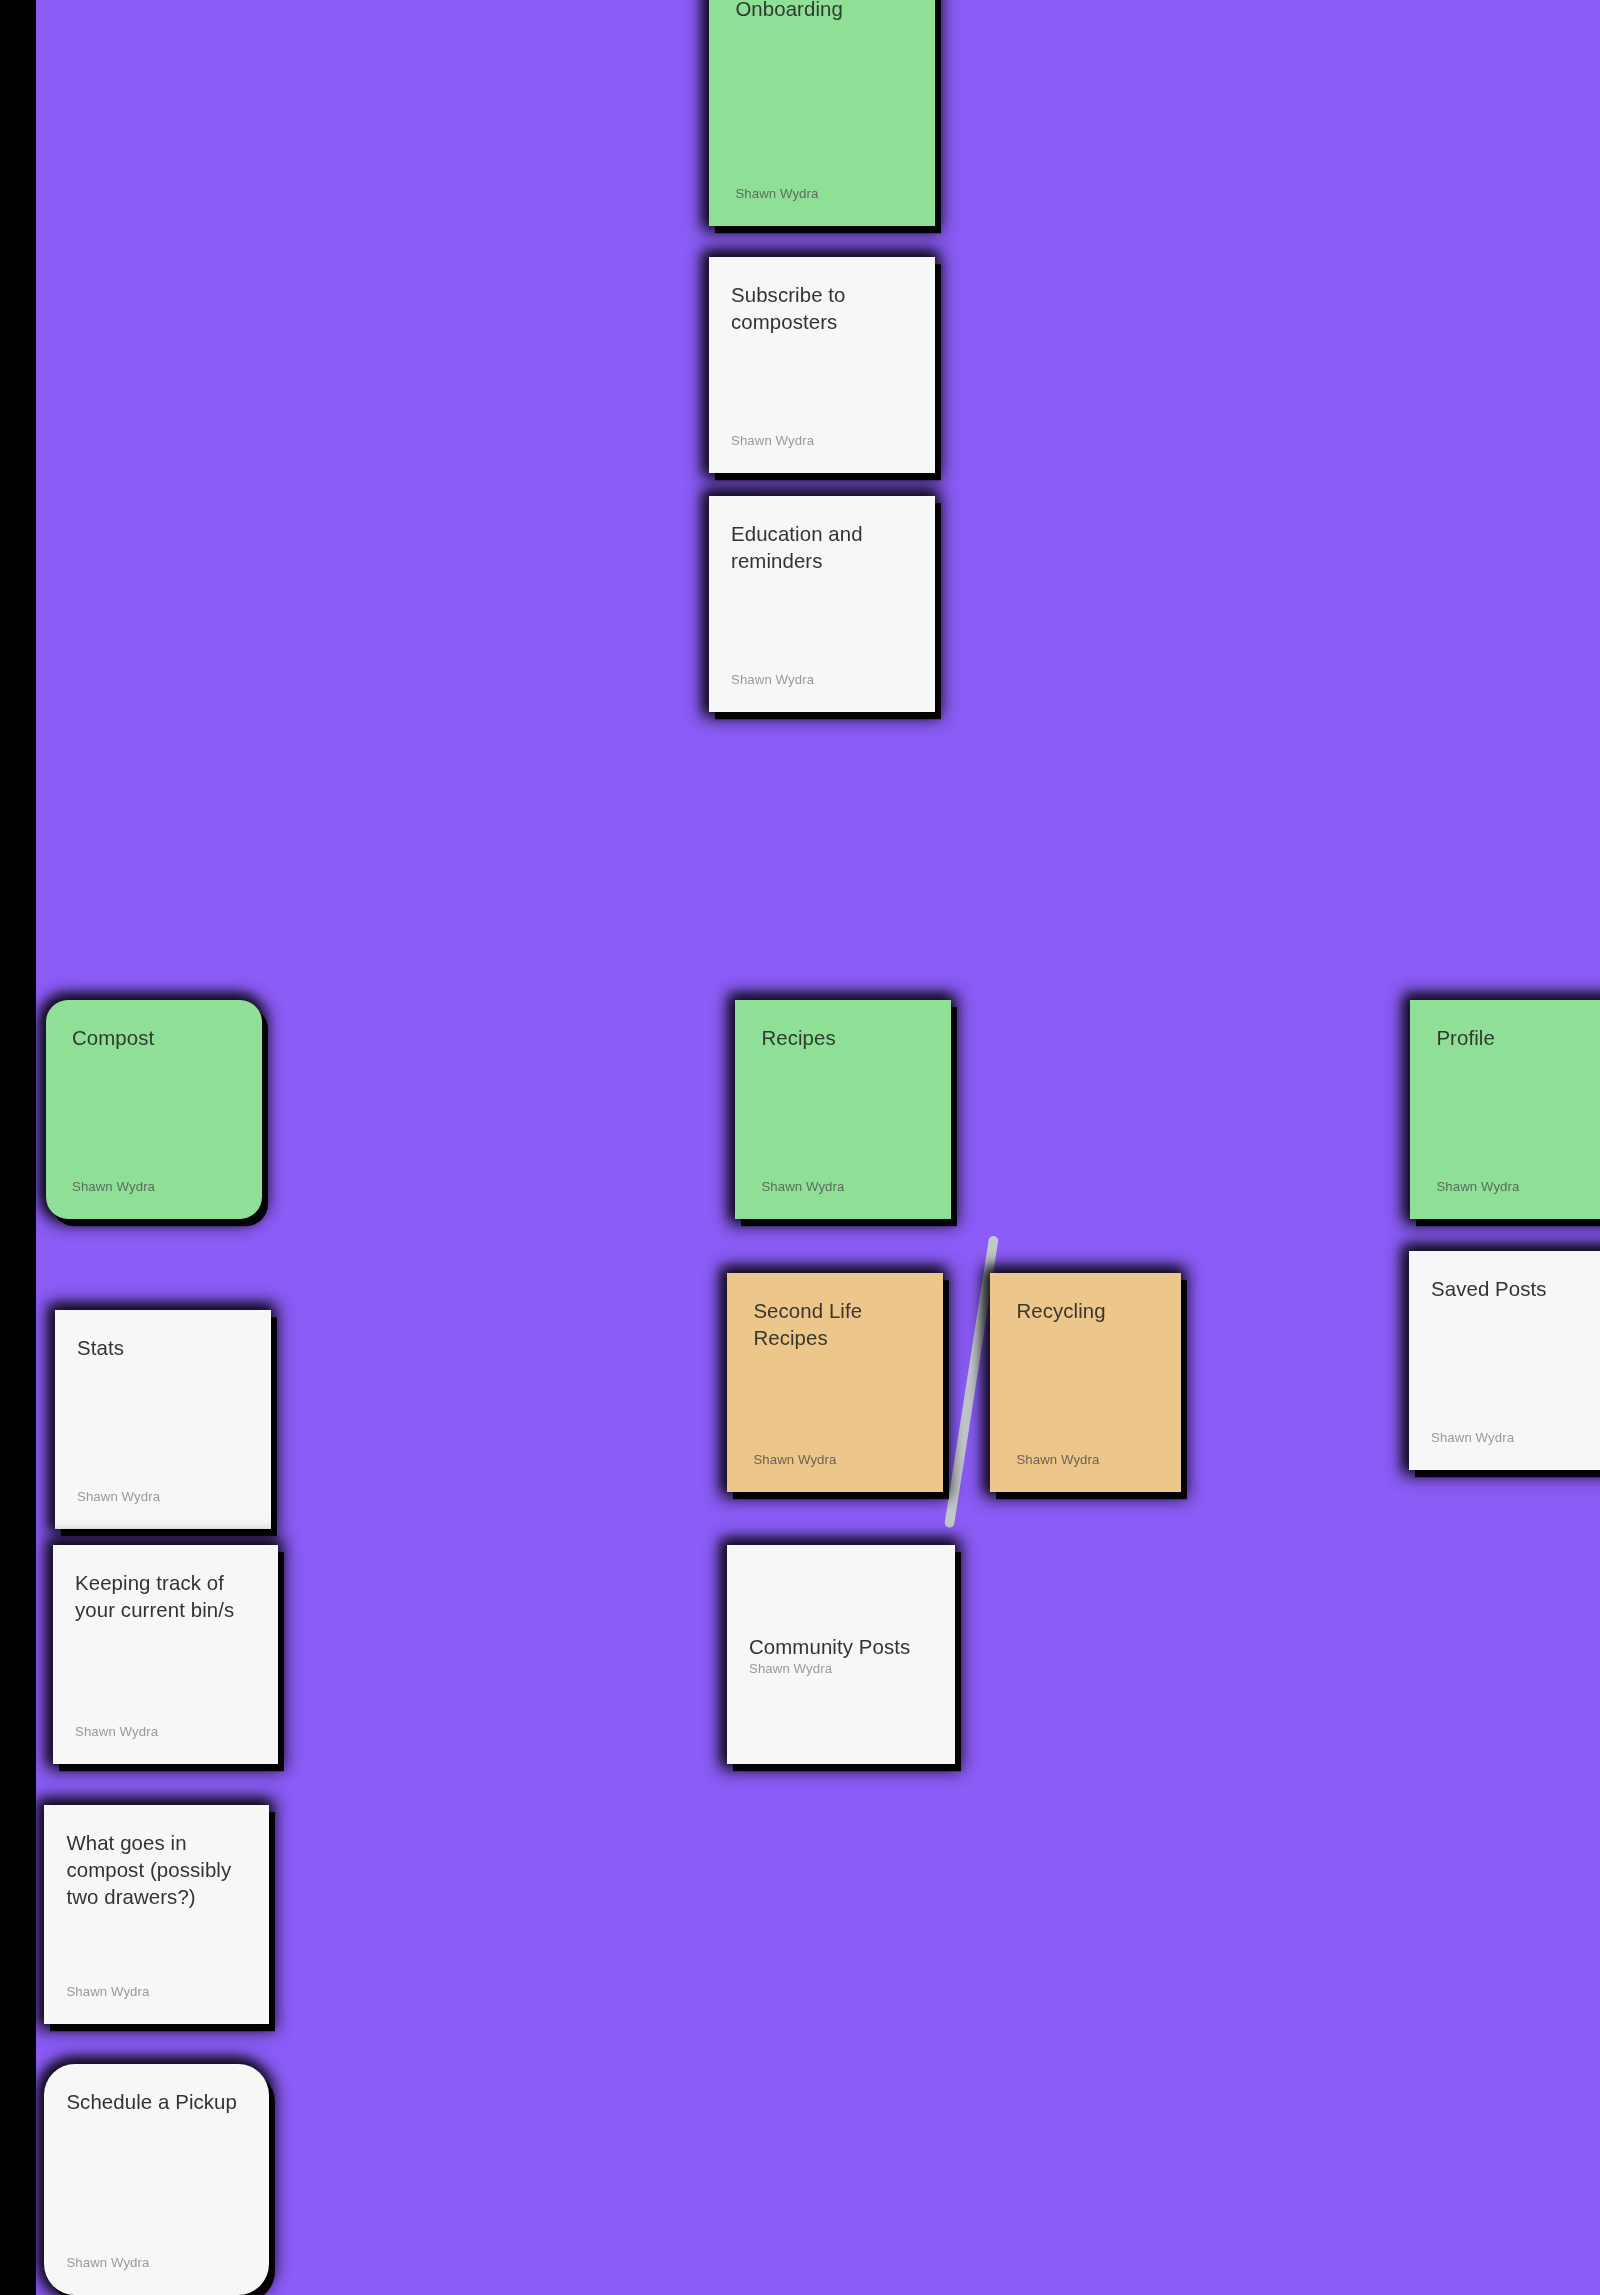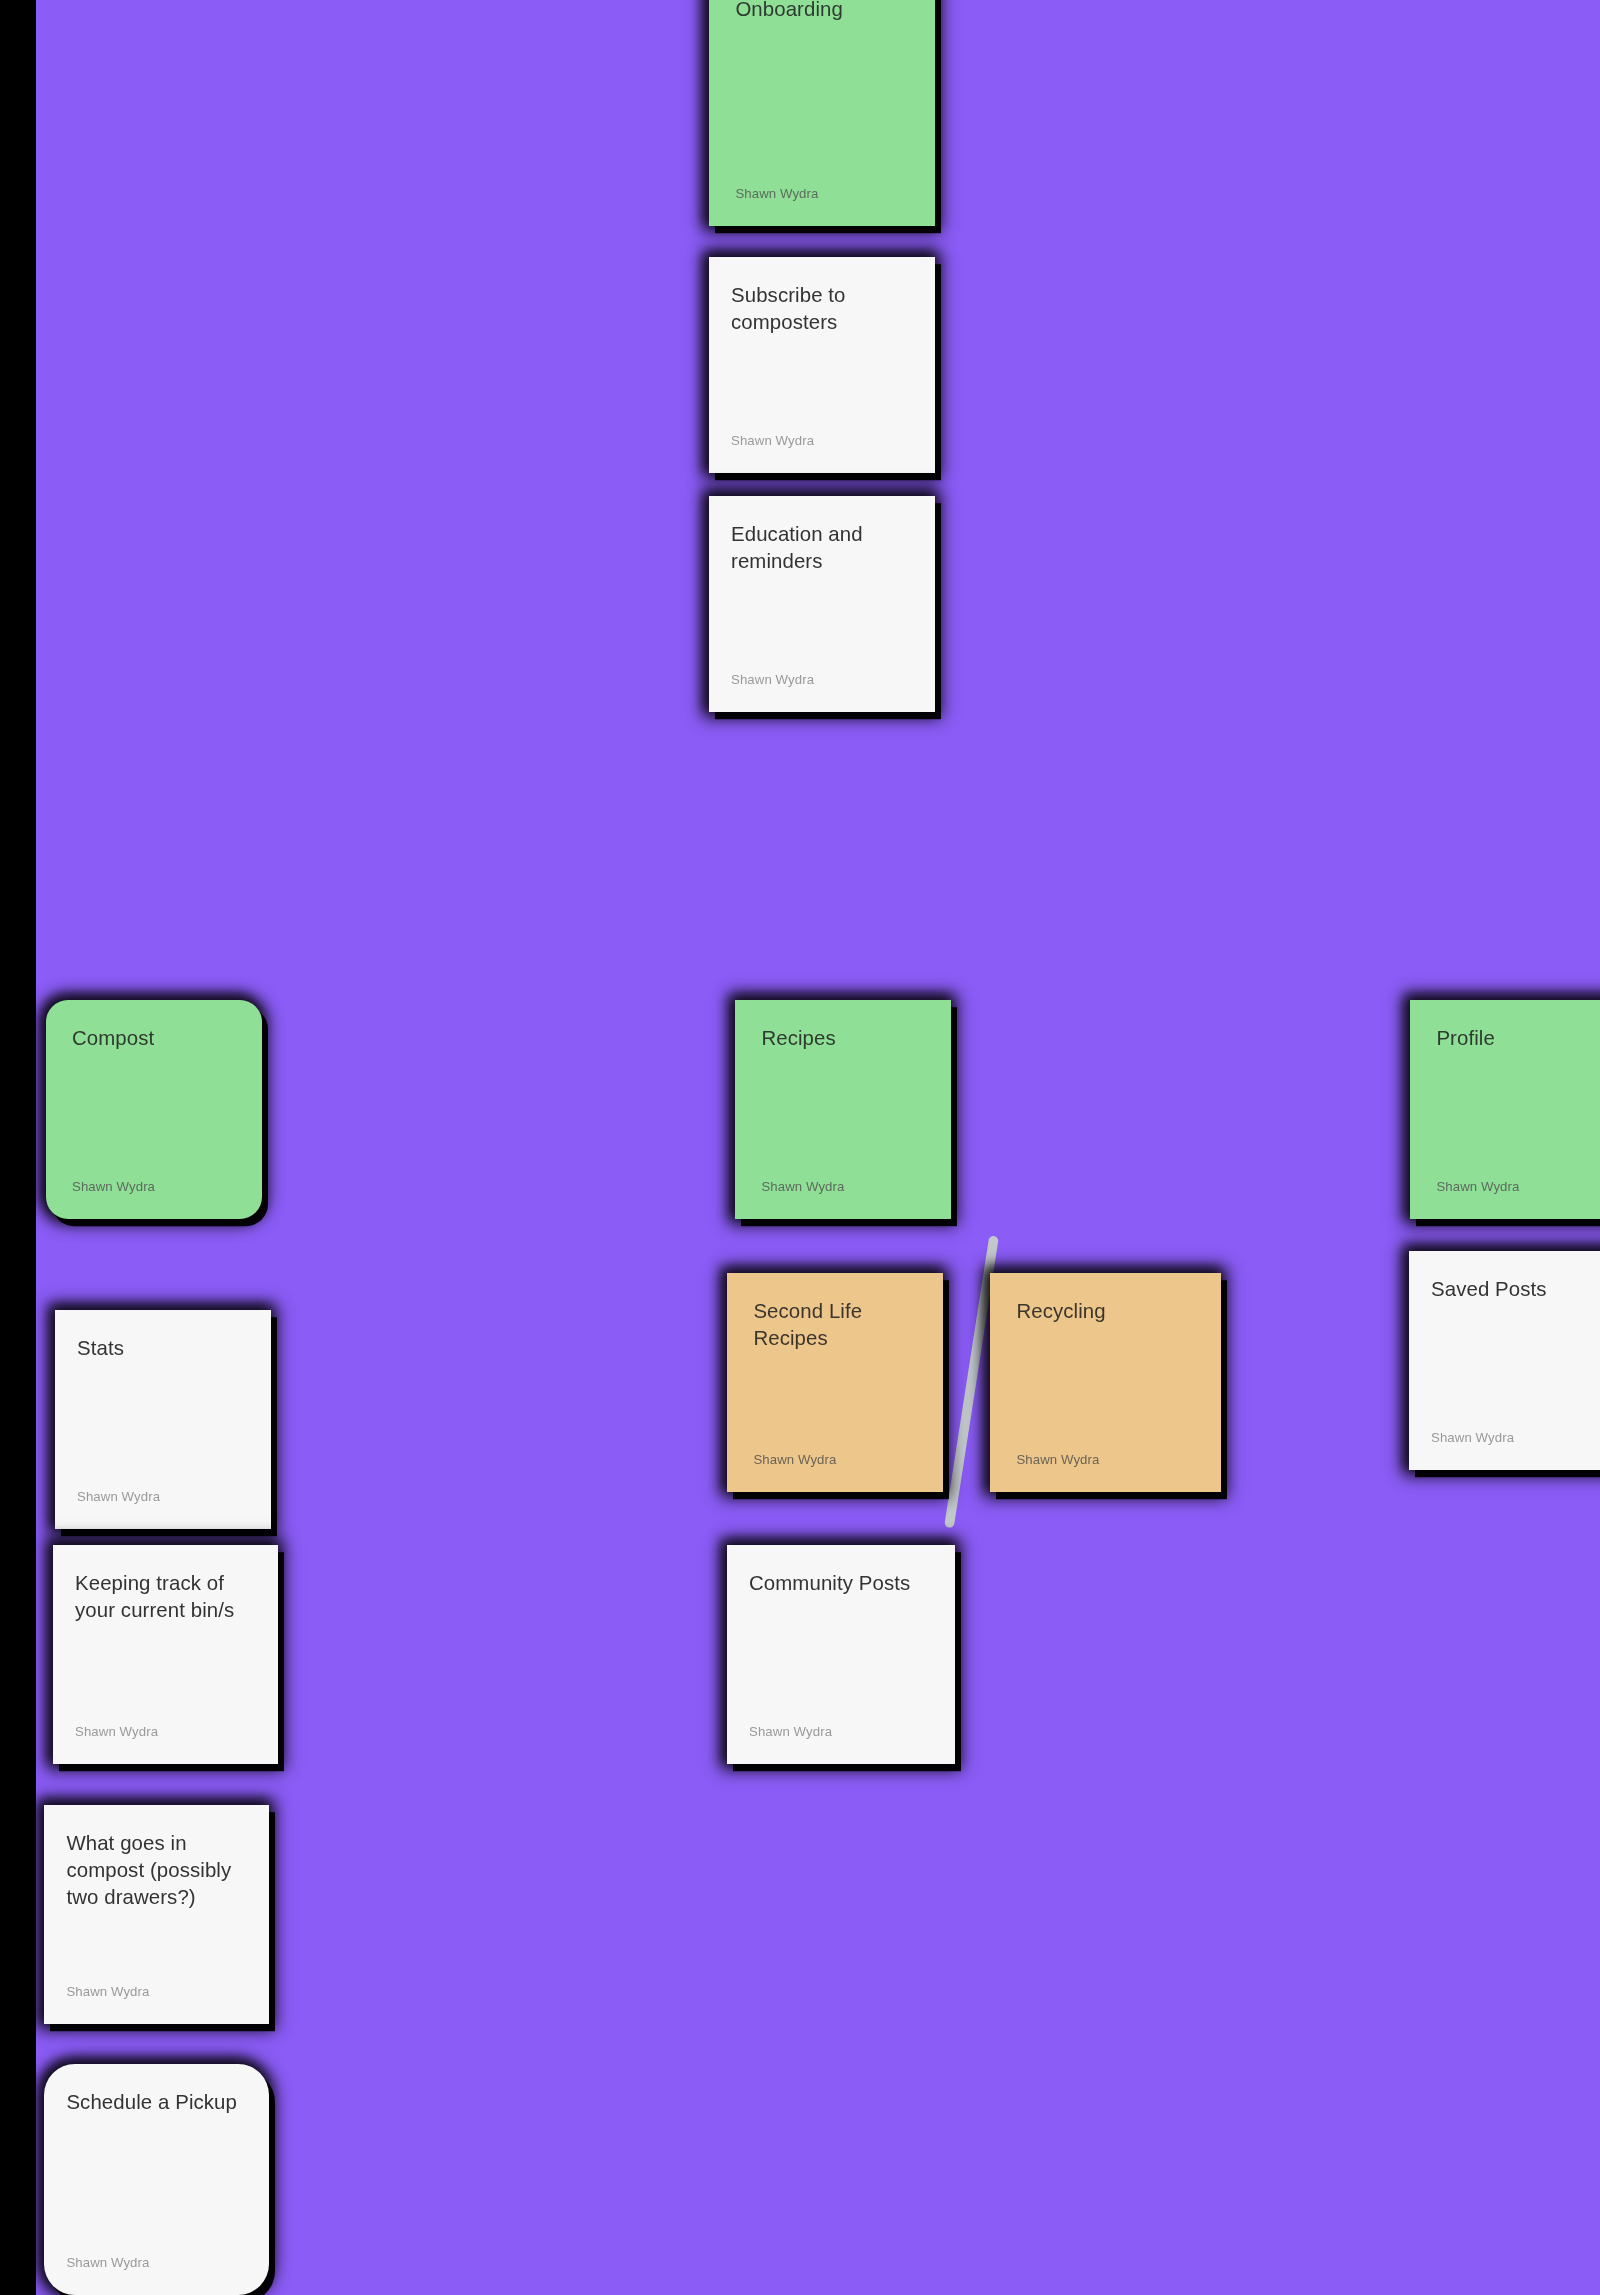--- a/index.html
+++ b/index.html
@@ -116,33 +116,33 @@
         <div class="author">Shawn Wydra</div>
       </div>
       <div class="note white" style="left: 19px; top: 1310px; width: 216px; height: 219px; justify-content: space-between;">
         <div class="title">Stats</div>
         <div class="author">Shawn Wydra</div>
       </div>
       <div class="note orange" style="left: 691px; top: 1273px; width: 216px; height: 219px;">
         <div class="title">Second Life Recipes</div>
         <div class="author">Shawn Wydra</div>
       </div>
-      <div class="note orange" style="left: 954px; top: 1273px; width: 231px; height: 219px; gap: 32px;">
+      <div class="note orange" style="left: 954px; top: 1273px; width: 191px; height: 219px; gap: 32px;">
         <div class="title">Recycling</div>
         <div class="author">Shawn Wydra</div>
       </div>
       <div class="note white" style="left: 1373px; top: 1251px; width: 227px; height: 219px;">
         <div class="title">Saved Posts</div>
         <div class="author">Shawn Wydra</div>
       </div>
       <div class="note white" style="left: 17px; top: 1545px; width: 225px; height: 219px;">
         <div class="title">Keeping track of your current bin/s</div>
         <div class="author">Shawn Wydra</div>
       </div>
-      <div class="note white" style="left: 691px; top: 1545px; width: 228px; height: 219px;">
+      <div class="note white" style="left: 691px; top: 1545px; width: 228px; height: 219px; justify-content: center;">
         <div class="title">Community Posts</div>
         <div class="author">Shawn Wydra</div>
       </div>
       <div class="note white" style="left: 8.4px; top: 1805px; width: 225px; height: 219px;">
         <div class="title">What goes in compost (possibly two drawers?)</div>
         <div class="author">Shawn Wydra</div>
       </div>
       <div class="note white" style="left: 8.4px; top: 2064px; width: 225px; height: 231px; border-radius: 31px;">
         <div class="title">Schedule a Pickup</div>
         <div class="author">Shawn Wydra</div>

